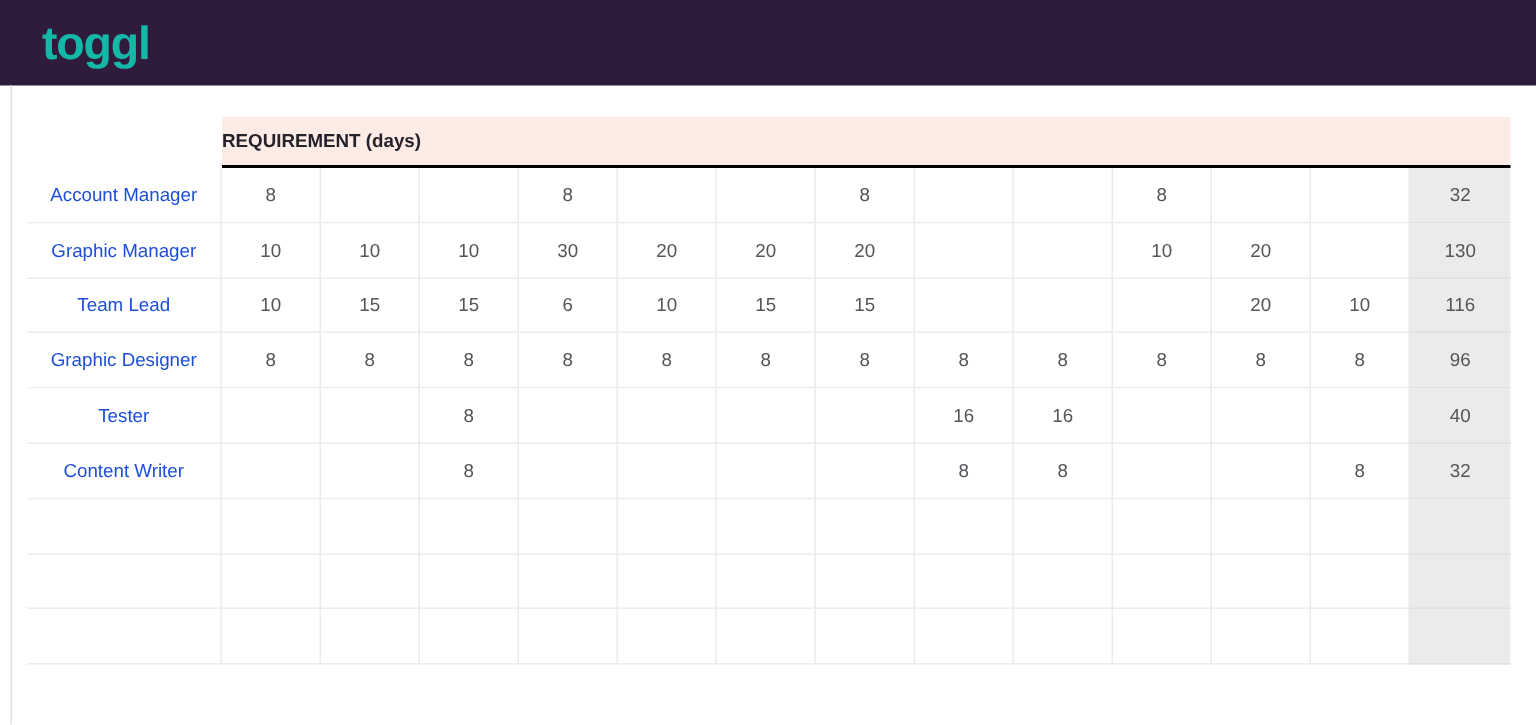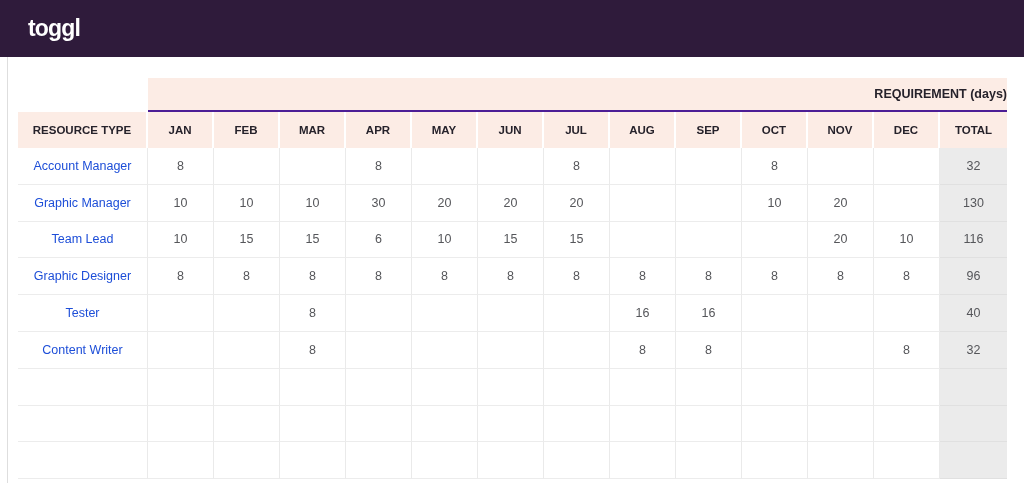--- a/index.html
+++ b/index.html
@@ -6,43 +6,43 @@
   body{
     width:1024px;height:483px;overflow:hidden;position:relative;
     background:#ffffff;
     font-family:"Liberation Sans", sans-serif;
   }
   
   .topbar{
     height:57px;background:#2F1B3B;display:flex;align-items:center;
   }
   .logo{
-    margin-left:28px;color:#ffffff;font-size:23px;font-weight:800;
+    margin-left:28px;color:#14b8a6;font-size:31px;font-weight:800;
     letter-spacing:-0.8px;line-height:1;
   }
   .page-title{
     margin:0 0 0 78px;color:#FFDE91;font-size:16.5px;font-weight:700;
     letter-spacing:0.4px;line-height:1;
   }
   
   .left-rule{
     position:absolute;left:7px;top:57px;bottom:0;width:1px;background:#DEDEDE;
   }
   
   .table-wrap{position:absolute;left:18px;top:78px;width:989px;}
   table{border-collapse:separate;border-spacing:0;table-layout:fixed;width:989px;}
   th,td{box-sizing:border-box;padding:0;vertical-align:middle;}
   col.c-resource{width:130px;}
   col.c-month{width:66px;}
   col.c-total{width:67px;}
   .band-spacer{height:34px;background:#ffffff;}
   .band{
-    height:34px;background:#FCECE5;text-align:right;
+    height:34px;background:#FCECE5;text-align:left;
     font-size:12.5px;font-weight:700;color:#26222B;
-    border-bottom:2px solid #4c1d95;
+    border-bottom:2px solid #000000;
   }
   th.colhead{
     height:36px;background:#FCECE5;text-align:center;
     font-size:11.5px;font-weight:700;color:#26222B;
     border-right:2px solid #ffffff;
   }
   th.colhead:last-child{border-right:none;}
   td.cell{
     height:36.8px;background:#ffffff;text-align:center;
     font-size:12.5px;color:#55565A;
@@ -79,36 +79,20 @@
         <col class="c-month">
         <col class="c-month">
         <col class="c-month">
         <col class="c-total">
       </colgroup>
     <thead>
       <tr>
         <td class="band-spacer"></td>
         <td class="band" colspan="13">REQUIREMENT (days)</td>
       </tr>
-      <tr id="col-row">
-          <th class="colhead">RESOURCE TYPE</th>
-          <th class="colhead">JAN</th>
-          <th class="colhead">FEB</th>
-          <th class="colhead">MAR</th>
-          <th class="colhead">APR</th>
-          <th class="colhead">MAY</th>
-          <th class="colhead">JUN</th>
-          <th class="colhead">JUL</th>
-          <th class="colhead">AUG</th>
-          <th class="colhead">SEP</th>
-          <th class="colhead">OCT</th>
-          <th class="colhead">NOV</th>
-          <th class="colhead">DEC</th>
-          <th class="colhead">TOTAL</th>
-        </tr>
     </thead>
     <tbody id="table-body">
         <tr>
           <td class="cell resource">Account Manager</td>
           <td class="cell">8</td>
           <td class="cell"></td>
           <td class="cell"></td>
           <td class="cell">8</td>
           <td class="cell"></td>
           <td class="cell"></td>

